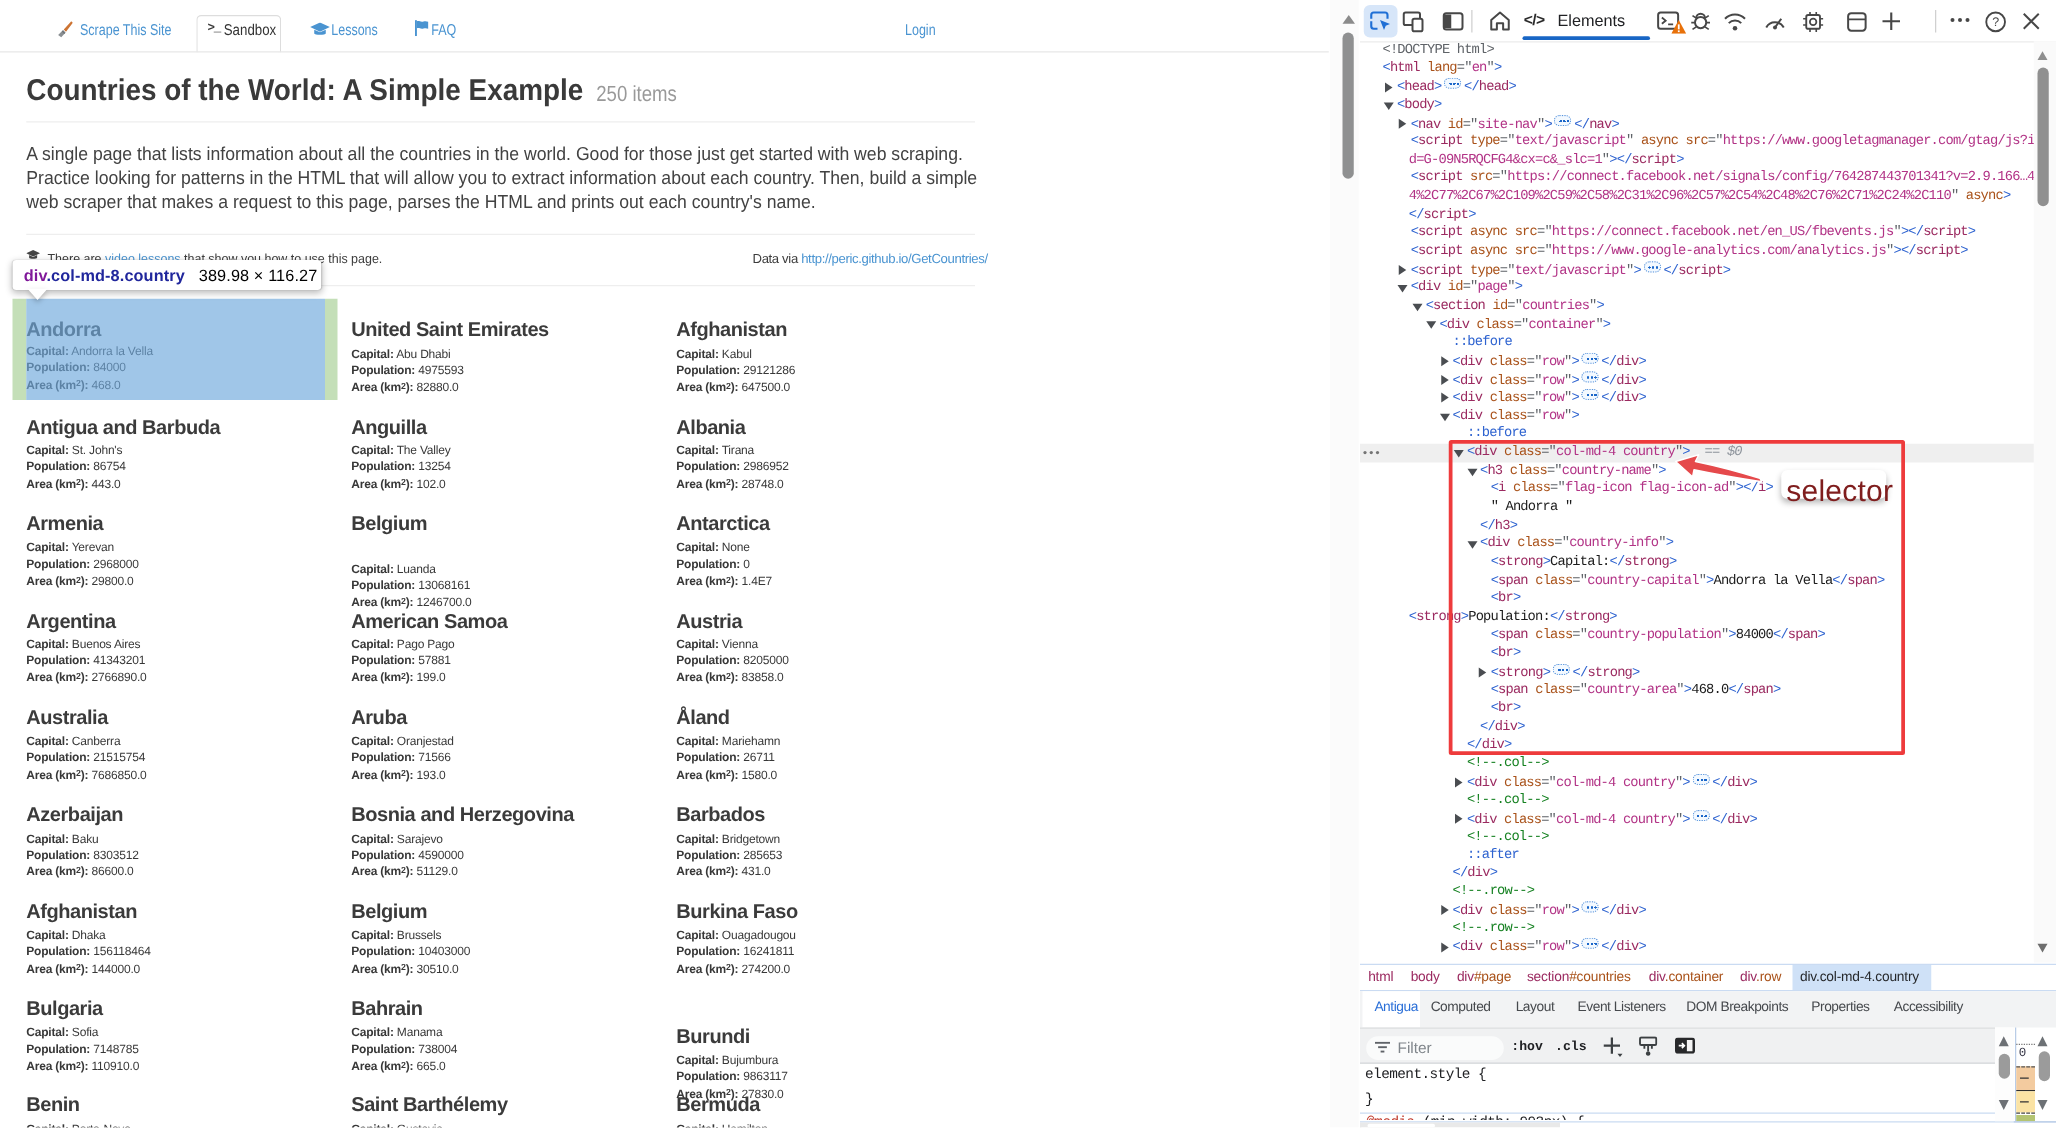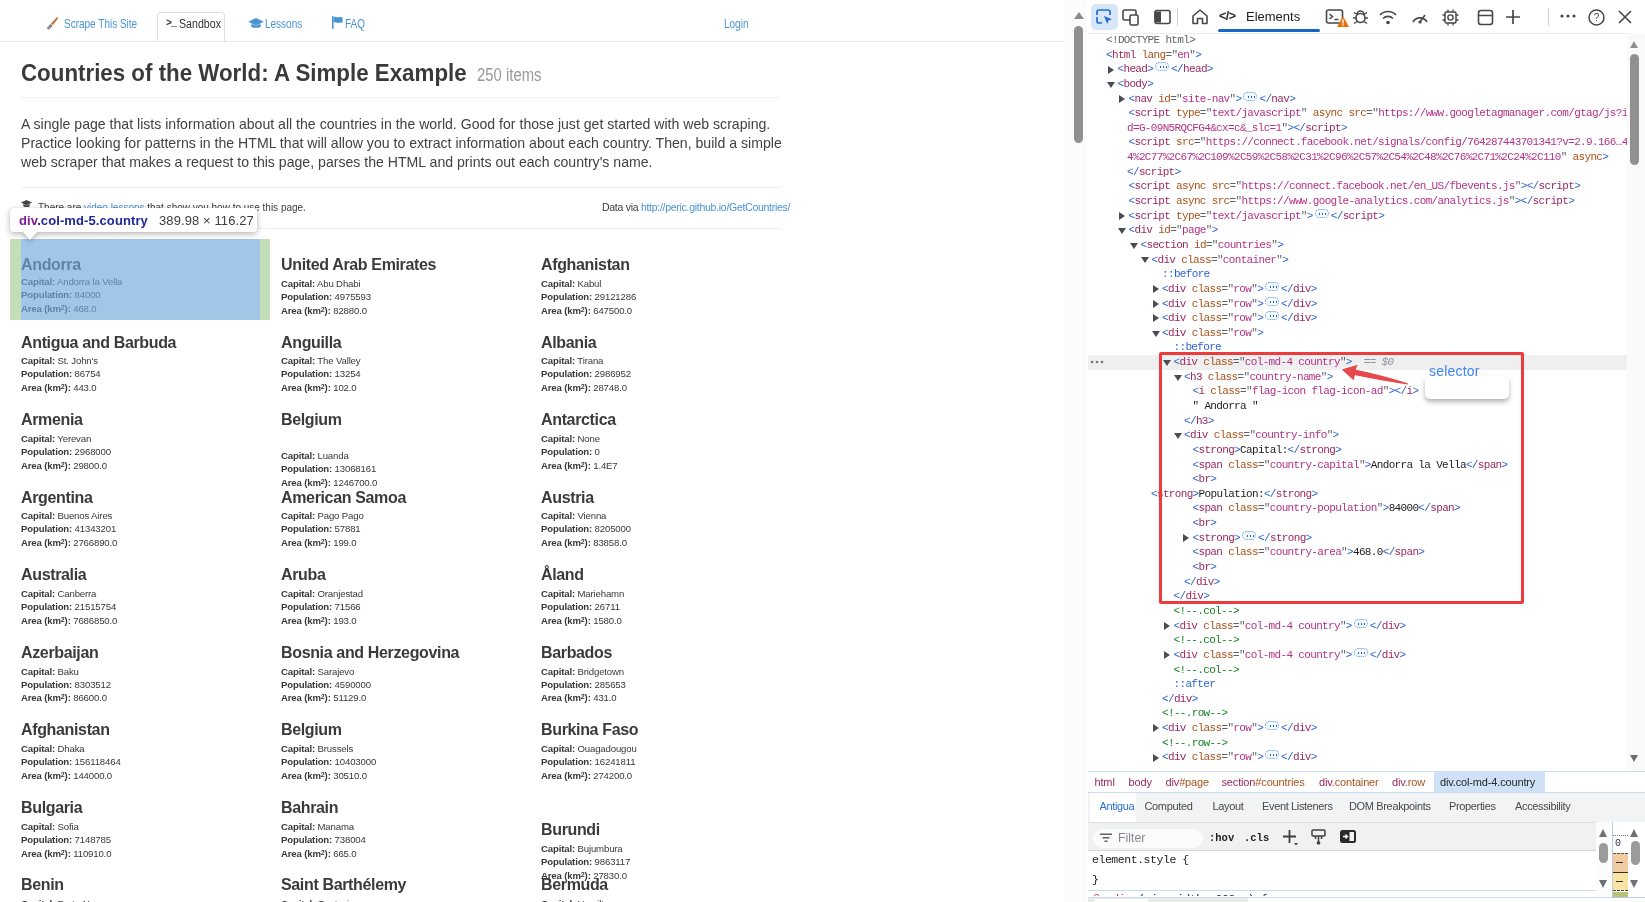--- a/index.html
+++ b/index.html
@@ -49,21 +49,21 @@
 <path d="M2.3 4 v2.2 c0 1 6.4 1 6.4 0 V4 L5.5 5.6 Z" fill="#444"></path>
   </svg>
 <div class="a" style="left:38px;top:201.3px;font-size:10.5px;color:#3c3c3c;transform:scale(0.95,1);transform-origin:0 0;white-space:nowrap">There are <span style="color:#4a94d1">video lessons</span> that show you how to use this page.</div>
 <div class="a" style="left:602px;top:200.9px;font-size:10.5px;letter-spacing:-0.28px;color:#3c3c3c;white-space:nowrap">Data via <span style="color:#4a94d1">http://peric.github.io/GetCountries/</span></div>
 <div class="hr" style="left:21px;top:227.5px;width:759px;background:#eee"></div>
 <div class="a" style="left:21px;top:257.0px">
 <div class="cname">Andorra</div>
 <div class="cinfo" style="margin-top:3px"><b>Capital:</b> Andorra la Vella<br><b>Population:</b> 84000<br><b>Area (km<span style="font-size:7px;vertical-align:2px">2</span>):</b> 468.0</div>
   </div>
 <div class="a" style="left:281px;top:257.0px">
-<div class="cname">United Arab Emirates</div>
+<div class="cname">United Saint Emirates</div>
 <div class="cinfo" style="margin-top:4.8px"><b>Capital:</b> Abu Dhabi<br><b>Population:</b> 4975593<br><b>Area (km<span style="font-size:7px;vertical-align:2px">2</span>):</b> 82880.0</div>
   </div>
 <div class="a" style="left:541px;top:257.0px">
 <div class="cname">Afghanistan</div>
 <div class="cinfo" style="margin-top:4.8px"><b>Capital:</b> Kabul<br><b>Population:</b> 29121286<br><b>Area (km<span style="font-size:7px;vertical-align:2px">2</span>):</b> 647500.0</div>
   </div>
 <div class="a" style="left:21px;top:334.6px">
 <div class="cname">Antigua and Barbuda</div>
 <div class="cinfo" style="margin-top:4.8px"><b>Capital:</b> St. John's<br><b>Population:</b> 86754<br><b>Area (km<span style="font-size:7px;vertical-align:2px">2</span>):</b> 443.0</div>
   </div>
@@ -157,21 +157,21 @@
   </div>
 <div class="a" style="left:541px;top:877.4px">
 <div class="cname">Bermuda</div>
 <div class="cinfo" style="margin-top:4.8px"><b>Capital:</b> Hamilton<br> 65365<br> 53.0</div>
   </div>
 <div class="a" style="left:10px;top:239px;width:10.5px;height:80.5px;background:rgba(147,196,125,0.55)"></div>
 <div class="a" style="left:259.5px;top:239px;width:10.5px;height:80.5px;background:rgba(147,196,125,0.55)"></div>
 <div class="a" style="left:20.5px;top:239px;width:239px;height:80.5px;background:rgba(111,168,220,0.66)"></div>
 <div class="a" style="left:10px;top:208px;width:247px;height:23.5px;background:#fff;border-radius:3px;box-shadow:0 2px 6px rgba(0,0,0,0.28),0 0 1px rgba(0,0,0,0.2)"></div>
 <div class="a" style="left:22px;top:231px;width:0;height:0;border-left:8px solid transparent;border-right:8px solid transparent;border-top:9px solid #fff;filter:drop-shadow(0 2px 2px rgba(0,0,0,0.25))"></div>
-<div class="a" style="left:19px;top:213.2px;font-size:13px;font-weight:bold;letter-spacing:0.1px;white-space:nowrap"><span style="color:#80189a">div</span><span style="color:#20269c">.col-md-5.country</span><span style="font-weight:normal;color:#404040">&nbsp;&nbsp;&nbsp;389.98 × 116.27</span></div>
+<div class="a" style="left:19px;top:213.2px;font-size:13px;font-weight:bold;letter-spacing:0.1px;white-space:nowrap"><span style="color:#80189a">div</span><span style="color:#20269c">.col-md-8.country</span><span style="font-weight:normal;color:#000000">&nbsp;&nbsp;&nbsp;389.98 × 116.27</span></div>
 <div class="a" style="left:1064px;top:0;width:23px;height:902px;background:#fbfbfb"></div>
 <div class="a" style="left:1073.5px;top:12px;width:0;height:0;border-left:5px solid transparent;border-right:5px solid transparent;border-bottom:7px solid #8b8b8b"></div>
 <div class="a" style="left:1074px;top:26px;width:9px;height:117px;background:#8f9091;border-radius:4.5px"></div>
 <div class="a" style="left:1087.5px;top:0;width:1px;height:902px;background:#d8d8d8"></div>
 <div class="a" style="left:1088px;top:0;width:557px;height:902px;background:#fff"></div>
 <div class="a" style="left:1091px;top:4px;width:27px;height:26px;background:#d7e6f9;border-radius:5px"></div>
 <svg class="a" style="left:1095px;top:8px" width="19" height="19" viewBox="0 0 19 19">
 <path d="M2 7 V4 a2 2 0 0 1 2-2 h9 a2 2 0 0 1 2 2 v3" fill="none" stroke="#1f6fd5" stroke-width="1.7"></path>
 <path d="M2 9 v4 a2 2 0 0 0 2 2 h3" fill="none" stroke="#1f6fd5" stroke-width="1.7"></path>
 <path d="M9 8 l8 3.2 -3.4 1.4 -1.4 3.4 Z" fill="#1f6fd5"></path>
@@ -288,21 +288,21 @@
 <div class="a mono" style="left:1184px;top:369.70px"><span class="pB">&lt;</span><span class="tg">h3</span> <span class="at">class</span><span class="eq">="</span><span class="vl">country-name</span><span class="eq">"</span><span class="pB">&gt;</span></div>
 <div class="arrD" style="left:1173.5px;top:374.52px"></div>
 <div class="a mono" style="left:1192.5px;top:384.34px"><span class="pB">&lt;</span><span class="tg">i</span> <span class="at">class</span><span class="eq">="</span><span class="vl">flag-icon flag-icon-ad</span><span class="eq">"</span><span class="pB">&gt;</span><span class="pB">&lt;/</span><span class="tg">i</span><span class="pB">&gt;</span></div>
 <div class="a mono" style="left:1192.5px;top:398.98px"><span class="tx">" Andorra "</span></div>
 <div class="a mono" style="left:1184px;top:413.62px"><span class="pB">&lt;/</span><span class="tg">h3</span><span class="pB">&gt;</span></div>
 <div class="a mono" style="left:1184px;top:428.26px"><span class="pB">&lt;</span><span class="tg">div</span> <span class="at">class</span><span class="eq">="</span><span class="vl">country-info</span><span class="eq">"</span><span class="pB">&gt;</span></div>
 <div class="arrD" style="left:1173.5px;top:433.08px"></div>
 <div class="a mono" style="left:1192.5px;top:442.90px"><span class="pB">&lt;</span><span class="tg">strong</span><span class="pB">&gt;</span><span class="tx">Capital:</span><span class="pB">&lt;/</span><span class="tg">strong</span><span class="pB">&gt;</span></div>
 <div class="a mono" style="left:1192.5px;top:457.54px"><span class="pB">&lt;</span><span class="tg">span</span> <span class="at">class</span><span class="eq">="</span><span class="vl">country-capital</span><span class="eq">"</span><span class="pB">&gt;</span><span class="tx">Andorra la Vella</span><span class="pB">&lt;/</span><span class="tg">span</span><span class="pB">&gt;</span></div>
 <div class="a mono" style="left:1192.5px;top:472.18px"><span class="pB">&lt;</span><span class="tg">br</span><span class="pB">&gt;</span></div>
-<div class="a mono" style="left:1151px;top:486.82px"><span class="pB">&lt;</span><span class="tg">strong</span><span class="pB">&gt;</span><span class="tx">Population:</span><span class="pB">&lt;/</span><span class="tg">strong</span><span class="pB">&gt;</span></div>
+<div class="a mono" style="left:1127px;top:486.82px"><span class="pB">&lt;</span><span class="tg">strong</span><span class="pB">&gt;</span><span class="tx">Population:</span><span class="pB">&lt;/</span><span class="tg">strong</span><span class="pB">&gt;</span></div>
 <div class="a mono" style="left:1192.5px;top:501.46px"><span class="pB">&lt;</span><span class="tg">span</span> <span class="at">class</span><span class="eq">="</span><span class="vl">country-population</span><span class="eq">"</span><span class="pB">&gt;</span><span class="tx">84000</span><span class="pB">&lt;/</span><span class="tg">span</span><span class="pB">&gt;</span></div>
 <div class="a mono" style="left:1192.5px;top:516.10px"><span class="pB">&lt;</span><span class="tg">br</span><span class="pB">&gt;</span></div>
 <div class="a mono" style="left:1192.5px;top:530.74px"><span class="pB">&lt;</span><span class="tg">strong</span><span class="pB">&gt;</span><span class="pill"><b></b></span><span class="pB">&lt;/</span><span class="tg">strong</span><span class="pB">&gt;</span></div>
 <div class="arrR" style="left:1183.0px;top:534.06px"></div>
 <div class="a mono" style="left:1192.5px;top:545.38px"><span class="pB">&lt;</span><span class="tg">span</span> <span class="at">class</span><span class="eq">="</span><span class="vl">country-area</span><span class="eq">"</span><span class="pB">&gt;</span><span class="tx">468.0</span><span class="pB">&lt;/</span><span class="tg">span</span><span class="pB">&gt;</span></div>
 <div class="a mono" style="left:1192.5px;top:560.02px"><span class="pB">&lt;</span><span class="tg">br</span><span class="pB">&gt;</span></div>
 <div class="a mono" style="left:1184px;top:574.66px"><span class="pB">&lt;/</span><span class="tg">div</span><span class="pB">&gt;</span></div>
 <div class="a mono" style="left:1173.5px;top:589.30px"><span class="pB">&lt;/</span><span class="tg">div</span><span class="pB">&gt;</span></div>
 <div class="a mono" style="left:1173.5px;top:603.94px"><span class="cm">&lt;!--.col--&gt;</span></div>
 <div class="a mono" style="left:1173.5px;top:618.58px"><span class="pB">&lt;</span><span class="tg">div</span> <span class="at">class</span><span class="eq">="</span><span class="vl">col-md-4 country</span><span class="eq">"</span><span class="pB">&gt;</span><span class="pill"><b></b></span><span class="pB">&lt;/</span><span class="tg">div</span><span class="pB">&gt;</span></div>
@@ -321,21 +321,21 @@
 <div class="arrR" style="left:1152.5px;top:753.66px"></div>
 <div class="a" style="left:1627px;top:33px;width:18px;height:737px;background:#fafafa"></div>
 <div class="a" style="left:1629.5px;top:40.5px;width:0;height:0;border-left:4.5px solid transparent;border-right:4.5px solid transparent;border-bottom:7px solid #8f8f8f"></div>
 <div class="a" style="left:1629.5px;top:54px;width:9px;height:111px;background:#909090;border-radius:4.5px"></div>
 <div class="a" style="left:1629.5px;top:755px;width:0;height:0;border-left:4.5px solid transparent;border-right:4.5px solid transparent;border-top:7px solid #6e6e6e"></div>
 <div class="a" style="left:1158.5px;top:351.5px;width:365px;height:252px;border:3.5px solid #ee3b3c;border-radius:2px"></div>
 <svg class="a" style="left:1335px;top:354px" width="90" height="50" viewBox="0 0 90 50">
 <path d="M5.5 15.2 L24 9.8 L21.3 15.2 Q46 20.3 72.8 28.6 L74.5 31.4 Q44 26.8 20.2 21.8 L19 27.5 Z" fill="#e5494b" stroke="#fff" stroke-width="1.1" stroke-linejoin="round"></path>
   </svg>
 <div class="a" style="left:1425px;top:376px;width:84px;height:23px;background:#fff;border-radius:5px;box-shadow:0 3px 5px rgba(0,0,0,0.3)"></div>
-<div class="a" style="left:1429px;top:360px;font-size:14px;color:#3b82f6;letter-spacing:0.2px;line-height:22px">selector</div>
+<div class="a" style="left:1429px;top:383px;font-size:24px;color:#7f1d1d;letter-spacing:0.2px;line-height:22px">selector</div>
 <div class="a" style="left:1088px;top:770.5px;width:557px;height:1px;background:#cadbf2"></div>
 <div class="a" style="left:1088px;top:771.5px;width:557px;height:20.5px;background:#fff"></div>
 <div class="a" style="left:1434px;top:771.5px;width:111px;height:20.5px;background:#cfe1f7"></div>
 <div class="a" style="left:1094.5px;top:776px;font-size:11px;letter-spacing:-0.15px;white-space:nowrap"><span style="color:#9b2a60">html</span></div>
 <div class="a" style="left:1128.5px;top:776px;font-size:11px;letter-spacing:-0.15px;white-space:nowrap"><span style="color:#9b2a60">body</span></div>
 <div class="a" style="left:1165.5px;top:776px;font-size:11px;letter-spacing:-0.15px;white-space:nowrap"><span style="color:#9b2a60">div</span><span style="color:#a9521a">#page</span></div>
 <div class="a" style="left:1221.5px;top:776px;font-size:11px;letter-spacing:-0.15px;white-space:nowrap"><span style="color:#9b2a60">section</span><span style="color:#a9521a">#countries</span></div>
 <div class="a" style="left:1319px;top:776px;font-size:11px;letter-spacing:-0.15px;white-space:nowrap"><span style="color:#9b2a60">div</span><span style="color:#a9521a">.container</span></div>
 <div class="a" style="left:1392px;top:776px;font-size:11px;letter-spacing:-0.15px;white-space:nowrap"><span style="color:#9b2a60">div</span><span style="color:#a9521a">.row</span></div>
 <div class="a" style="left:1440px;top:776px;font-size:11px;letter-spacing:-0.15px;white-space:nowrap"><span style="color:#26282b">div.col-md-4.country</span></div>

